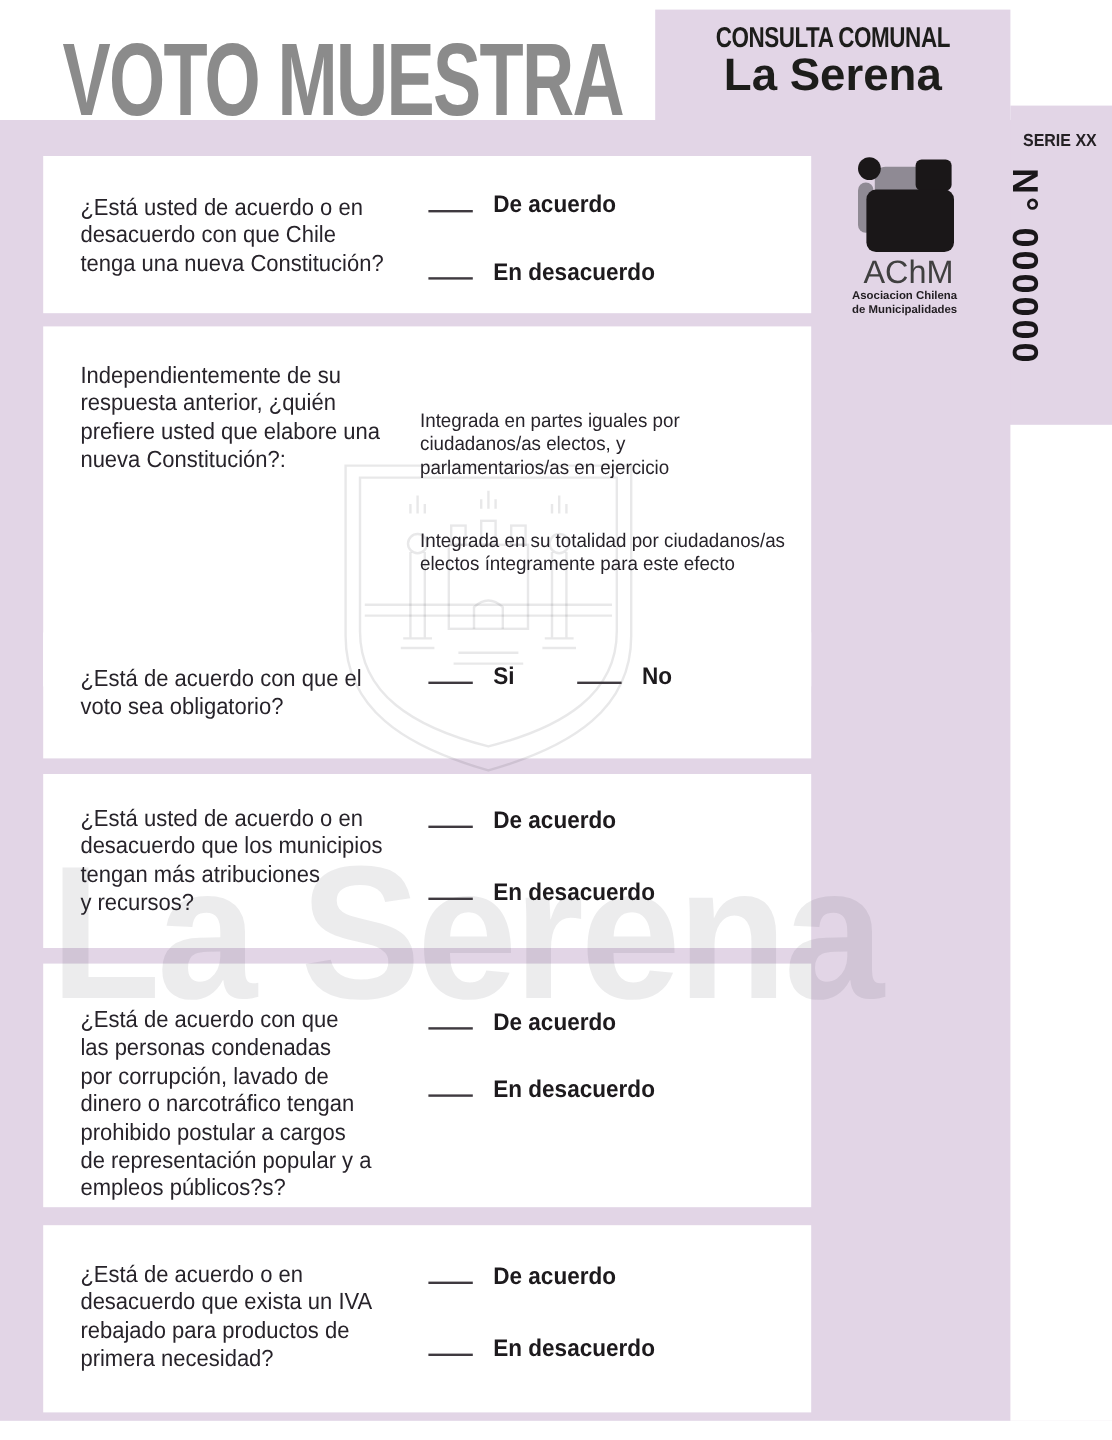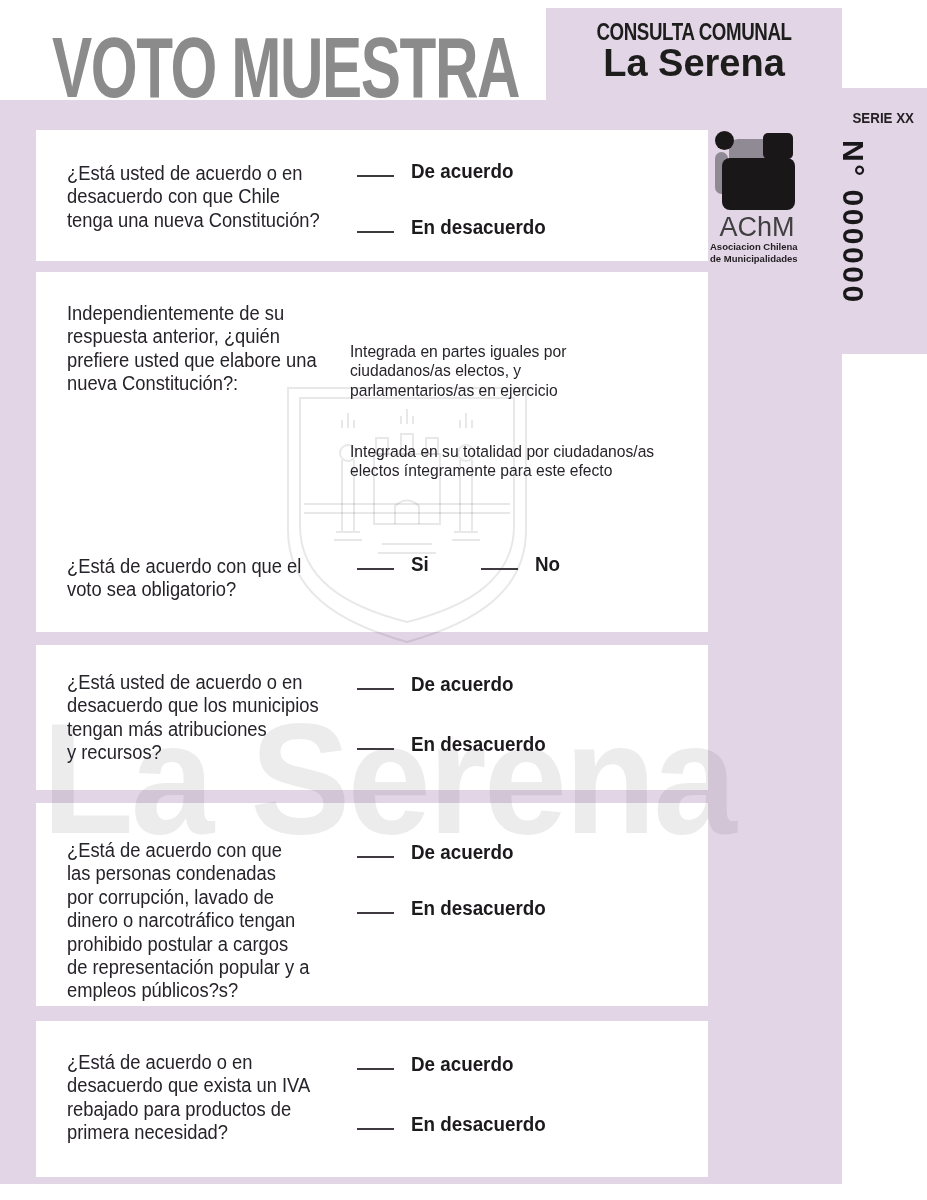--- a/index.html
+++ b/index.html
@@ -27,21 +27,21 @@
   .logo .shape{position:absolute;}
   .arm-h{left:19px;top:11px;width:48px;height:30px;background:#8f8a94;border-radius:9px;}
   .arm-v{left:5px;top:24px;width:13px;height:42px;background:#8f8a94;border-radius:7px;}
   .head{left:5px;top:3px;width:19px;height:19px;background:#1a1718;border-radius:50%;}
   .sq-small{left:53px;top:5px;width:30px;height:26px;background:#1a1718;border-radius:5px;}
   .sq-big{left:12px;top:30px;width:73px;height:52px;background:#1a1718;border-radius:8px;}
   .logo-acronym{left:0;top:84px;width:94px;text-align:center;font-size:27px;color:#404040;}
   .logo-tagline{left:0;top:113px;width:94px;text-align:left;font-size:9.5px;font-weight:bold;
        line-height:11.5px;color:#211d21;white-space:pre-line;}
   
-  .qbox{position:absolute;left:36px;width:640px;background:#ffffff;padding-left:32px;}
+  .qbox{position:absolute;left:36px;width:640px;background:#ffffff;}
   .b1{top:130px;height:131px;} .b2{top:272px;height:300px;} .b3{top:527px;height:105px;}
   .b4{top:645px;height:145px;} .b5{top:803px;height:203px;} .b6{top:1021px;height:156px;}
   .qtext{position:absolute;left:31px;font-size:19.5px;line-height:23.4px;white-space:pre-line;
        transform:scaleX(.94);transform-origin:0 0;z-index:3;color:#27232a;}
   .opt-row{position:absolute;left:321px;display:flex;align-items:flex-start;z-index:3;}
   .blank{width:37px;height:14px;border-bottom:2.5px solid #3f3a40;flex:none;margin-top:1px;}
   .opt-label{margin-left:17px;font-weight:bold;font-size:20px;line-height:22px;white-space:pre-line;
        transform:scaleX(.94);transform-origin:0 0;color:#1d1a1d;}
   .opt-label.center{text-align:center;}
   .opt-desc{position:absolute;left:314px;font-size:16.3px;line-height:19.4px;white-space:pre-line;

